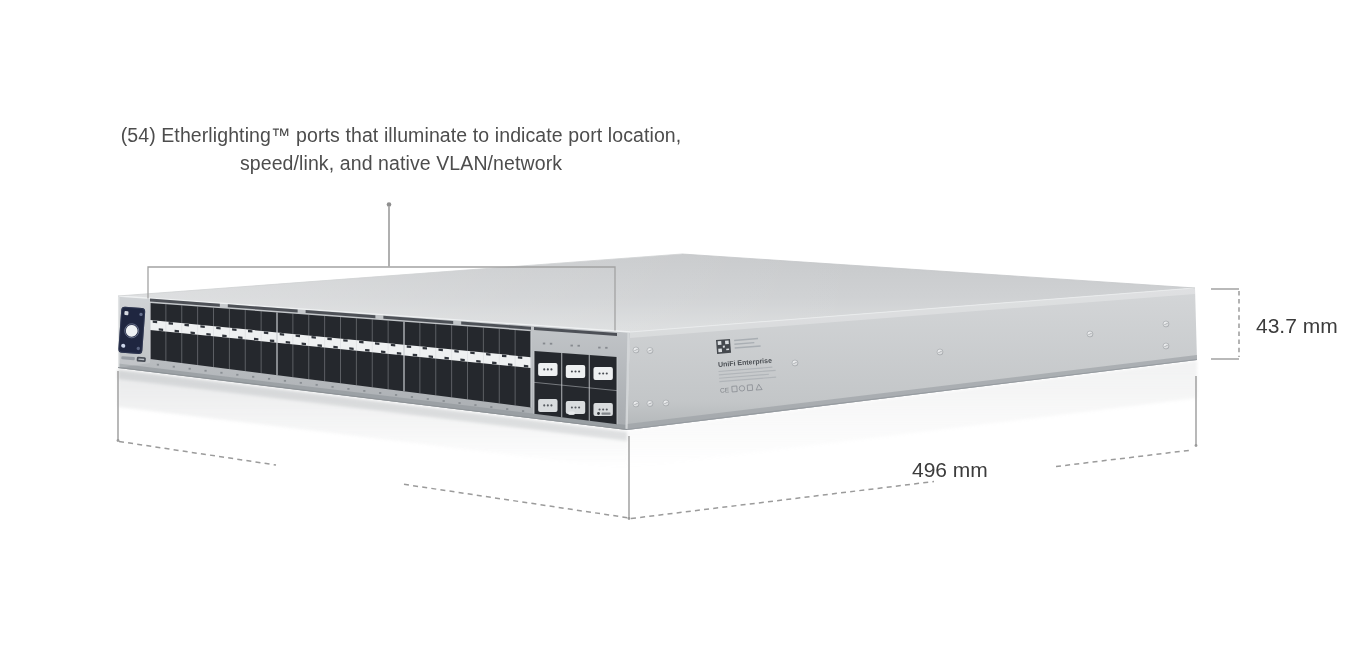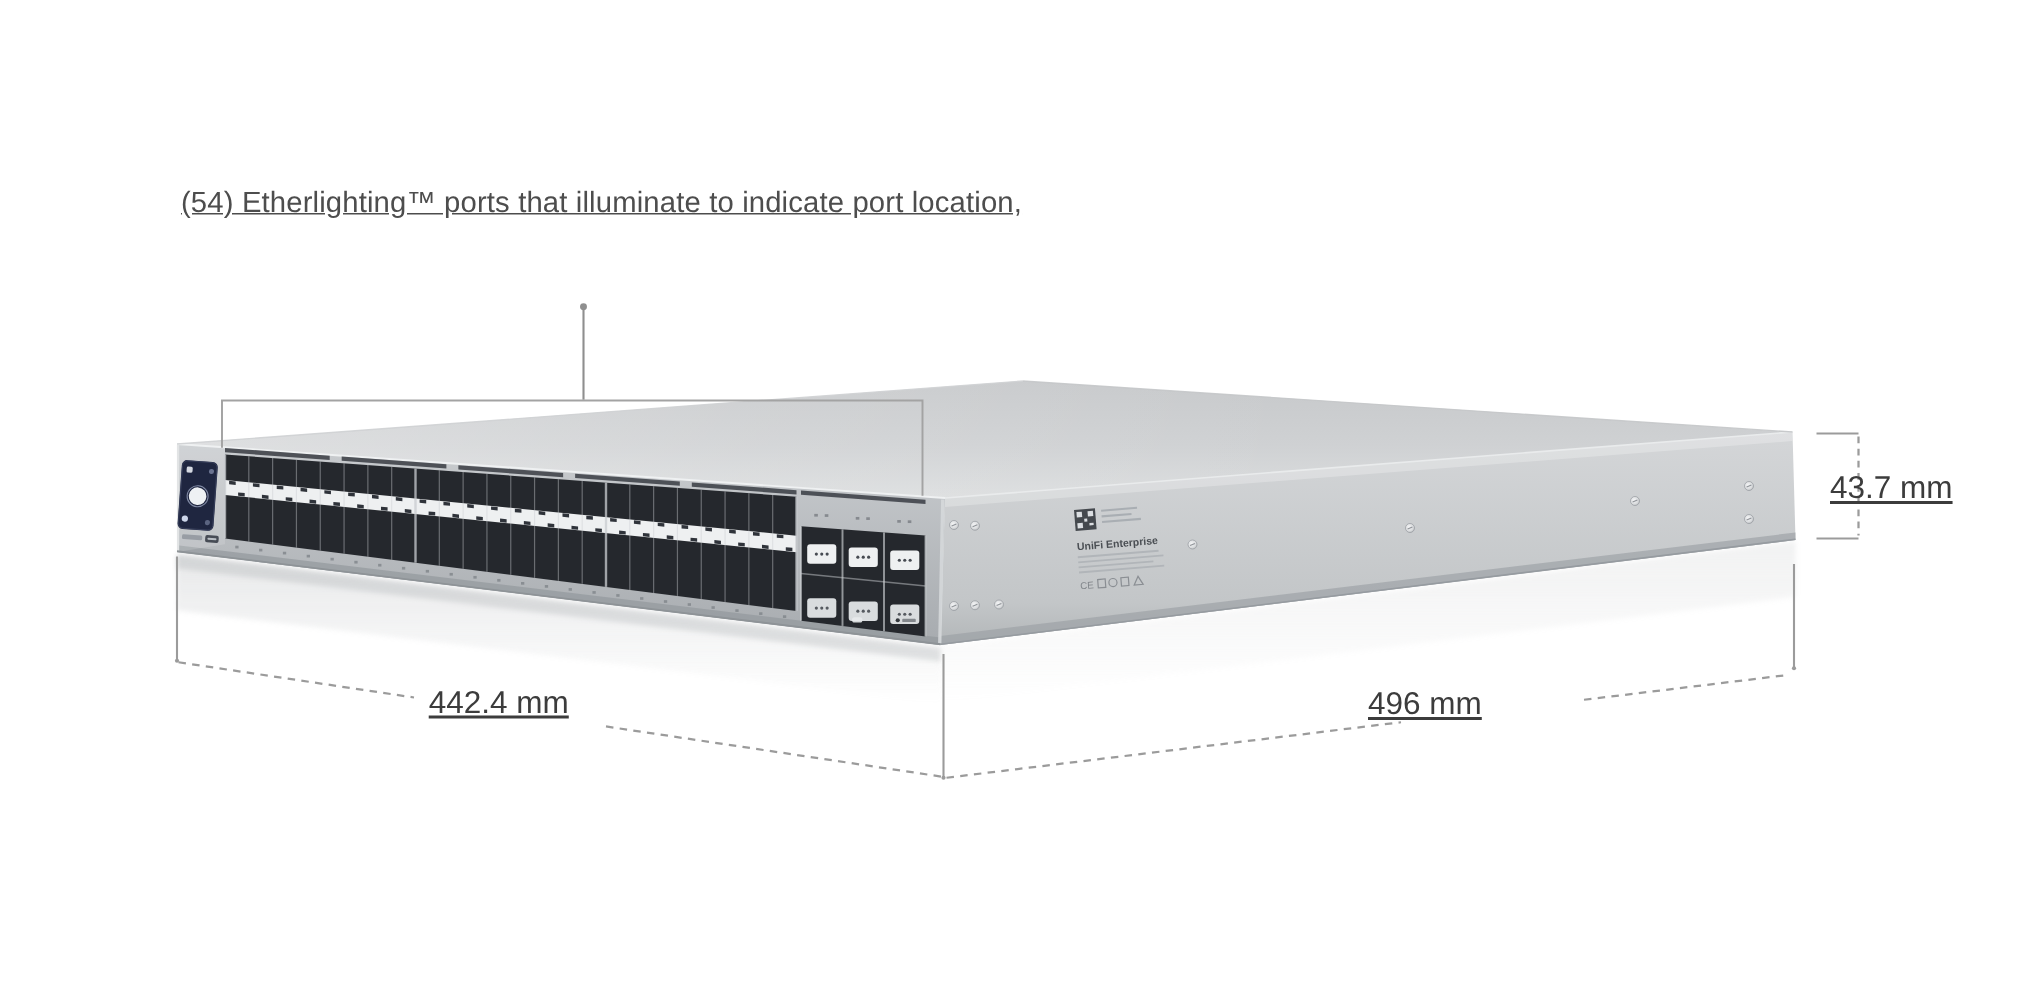--- a/index.html
+++ b/index.html
@@ -2,29 +2,29 @@
 <html><head>
 <meta charset="utf-8">
 <style>
   html,body{margin:0;padding:0;background:#ffffff;}
   #stage{
     position:relative;width:1358px;height:670px;overflow:hidden;background:#ffffff;
     font-family:"Liberation Sans","DejaVu Sans",sans-serif;
   }
   #scene{position:absolute;left:0;top:0;}
   svg text{font-family:"Liberation Sans","DejaVu Sans",sans-serif;}
-  .label{position:absolute;color:#3e3e3e;text-decoration:underline;}
+  .label{position:absolute;color:#3e3e3e;}
   #callout-text{
     left:55px;top:121px;width:692px;text-align:center;
     font-size:19.5px;line-height:28px;color:#4d4d4d;letter-spacing:.1px;
   }
   .dim-label{font-size:21px;color:#3c3c3c;}
   #dim-width-label{left:255px;top:457px;width:155px;text-align:center;}
   #dim-depth-label{left:912px;top:458px;width:150px;}
-  #dim-height-label{left:1220px;top:314px;}
+  #dim-height-label{left:1256px;top:314px;}
 </style>
 </head>
 <body>
 
 <div id="stage">
 
   <svg id="scene" width="1358" height="670" viewBox="0 0 1358 670">
     <defs>
       <linearGradient id="gTop" x1="0" y1="0" x2="0" y2="1">
         <stop offset="0" stop-color="#c7c9cb"></stop>
@@ -353,17 +353,17 @@
       <g>
         <line x1="1211" y1="289" x2="1239" y2="289" stroke-width="1.4"></line>
         <line x1="1239" y1="291" x2="1239" y2="357" stroke-width="1.5" stroke-dasharray="4.5 3.6"></line>
         <line x1="1211" y1="359" x2="1239" y2="359" stroke-width="1.4"></line>
       </g>
     </g>
   </svg>
 
   <div class="label" id="callout-text">
     <div>(54) Etherlighting™ ports that illuminate to indicate port location,</div>
+    <div>speed/link, and native VLAN/network</div>
   </div>
-  <div class="label dim-label" id="dim-width-label">442.4 mm</div>
   <div class="label dim-label" id="dim-depth-label">496 mm</div>
   <div class="label dim-label" id="dim-height-label">43.7 mm</div>
 </div>
 
 </body></html>

